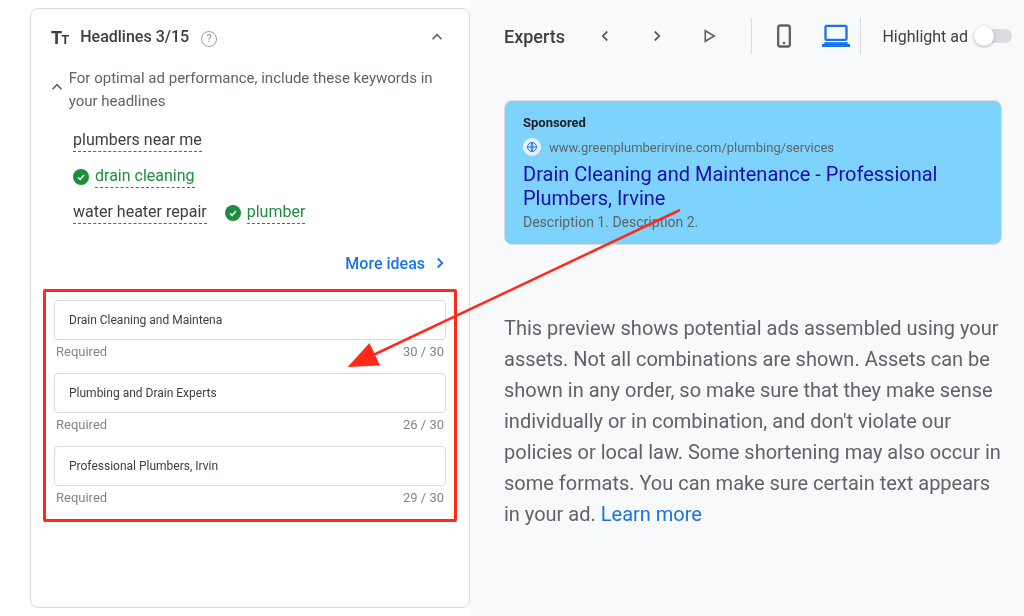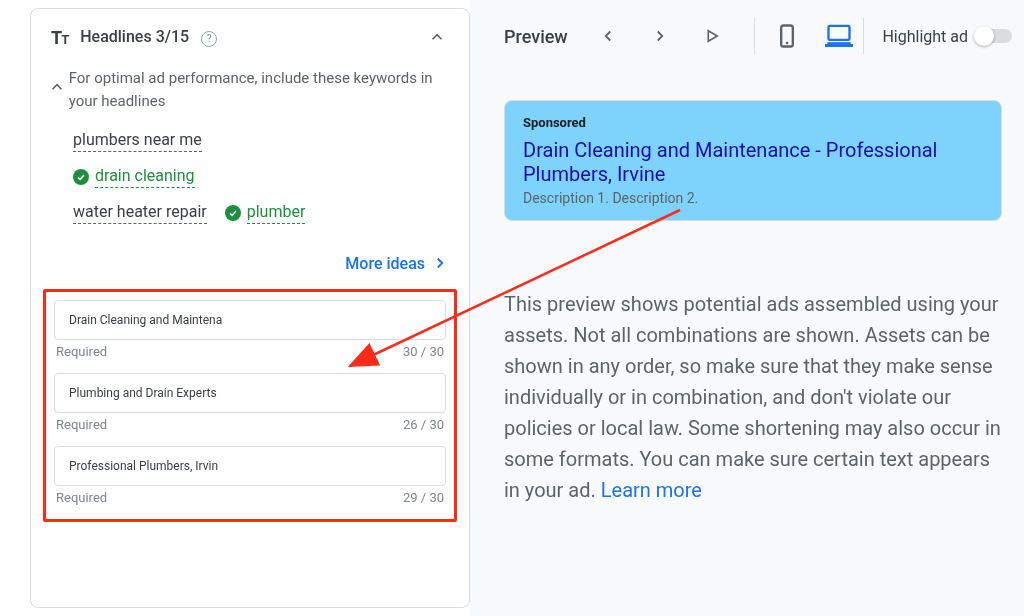--- a/index.html
+++ b/index.html
@@ -153,21 +153,21 @@
         <div class="hl-input">Professional Plumbers, Irvin</div>
         <div class="hl-meta">
           <span>Required</span>
           <span>29 / 30</span>
         </div>
       </div>
   </div>
 
   <div class="right-panel">
     <div class="rp-top">
-      <span class="preview-title">Preview</span>
+      <span class="preview-title">Experts</span>
       <div class="nav-group">
         <span class="nav-btn">
           <svg viewBox="0 0 24 24" fill="none" stroke="currentColor" stroke-width="2.4">
               <polyline points="15 6 9 12 15 18"></polyline>
             </svg>
         </span>
         <span class="nav-btn">
           <svg viewBox="0 0 24 24" fill="none" stroke="currentColor" stroke-width="2.4">
               <polyline points="9 6 15 12 9 18"></polyline>
             </svg>
@@ -197,20 +197,29 @@
       <div class="highlight-block">
         <span class="highlight-label">Highlight ad</span>
         <span class="toggle">
             <span class="toggle-knob"></span>
           </span>
       </div>
     </div>
 
     <div class="ad-card">
       <div class="ad-sponsored">Sponsored</div>
+      <div class="ad-url-row">
+        <span class="ad-globe">
+          <svg viewBox="0 0 24 24" fill="none" stroke="currentColor" stroke-width="2">
+              <circle cx="12" cy="12" r="9"></circle>
+              <path d="M3 12h18M12 3c2.5 3 2.5 15 0 18M12 3c-2.5 3-2.5 15 0 18"></path>
+            </svg>
+        </span>
+        <span class="ad-url">www.greenplumberirvine.com/plumbing/services</span>
+      </div>
       <div class="ad-headline">Drain Cleaning and Maintenance - Professional Plumbers, Irvine</div>
       <div class="ad-desc">Description 1. Description 2.</div>
     </div>
 
     <div class="preview-note">
       <span>This preview shows potential ads assembled using your assets. Not all combinations are shown. Assets can be shown in any order, so make sure that they make sense individually or in combination, and don't violate our policies or local law. Some shortening may also occur in some formats. You can make sure certain text appears in your ad. </span><a>Learn more</a>
     </div>
   </div>
 </div>
 

